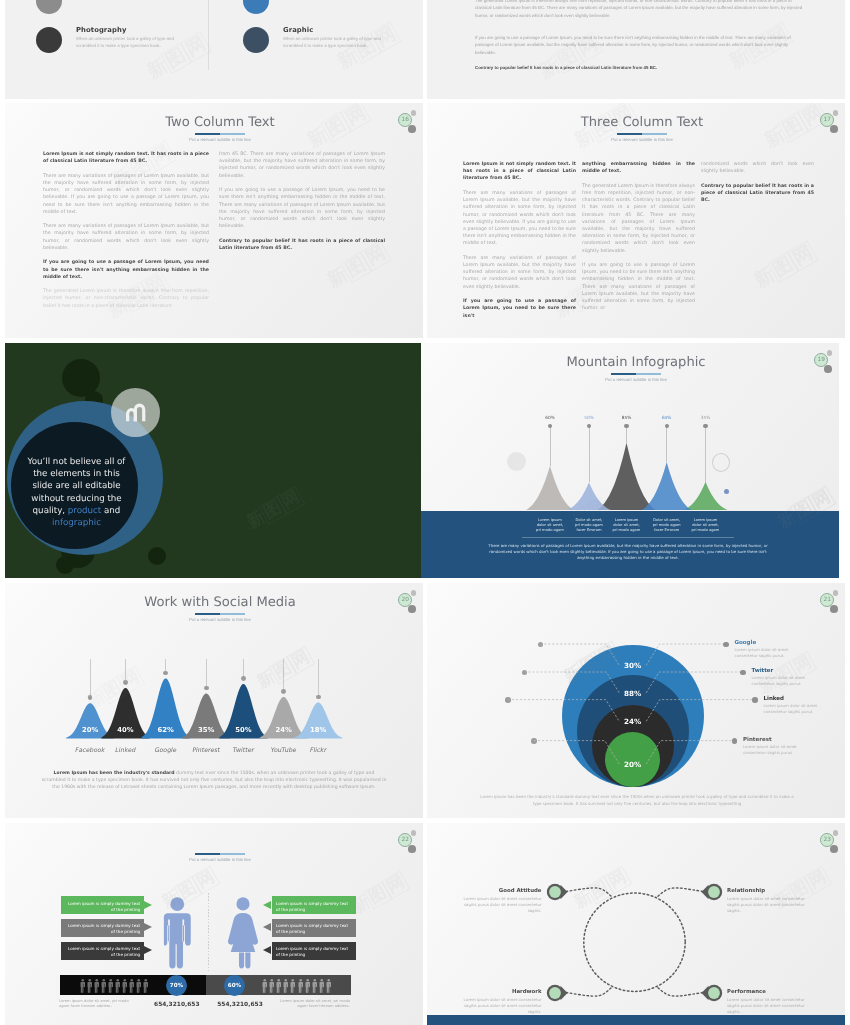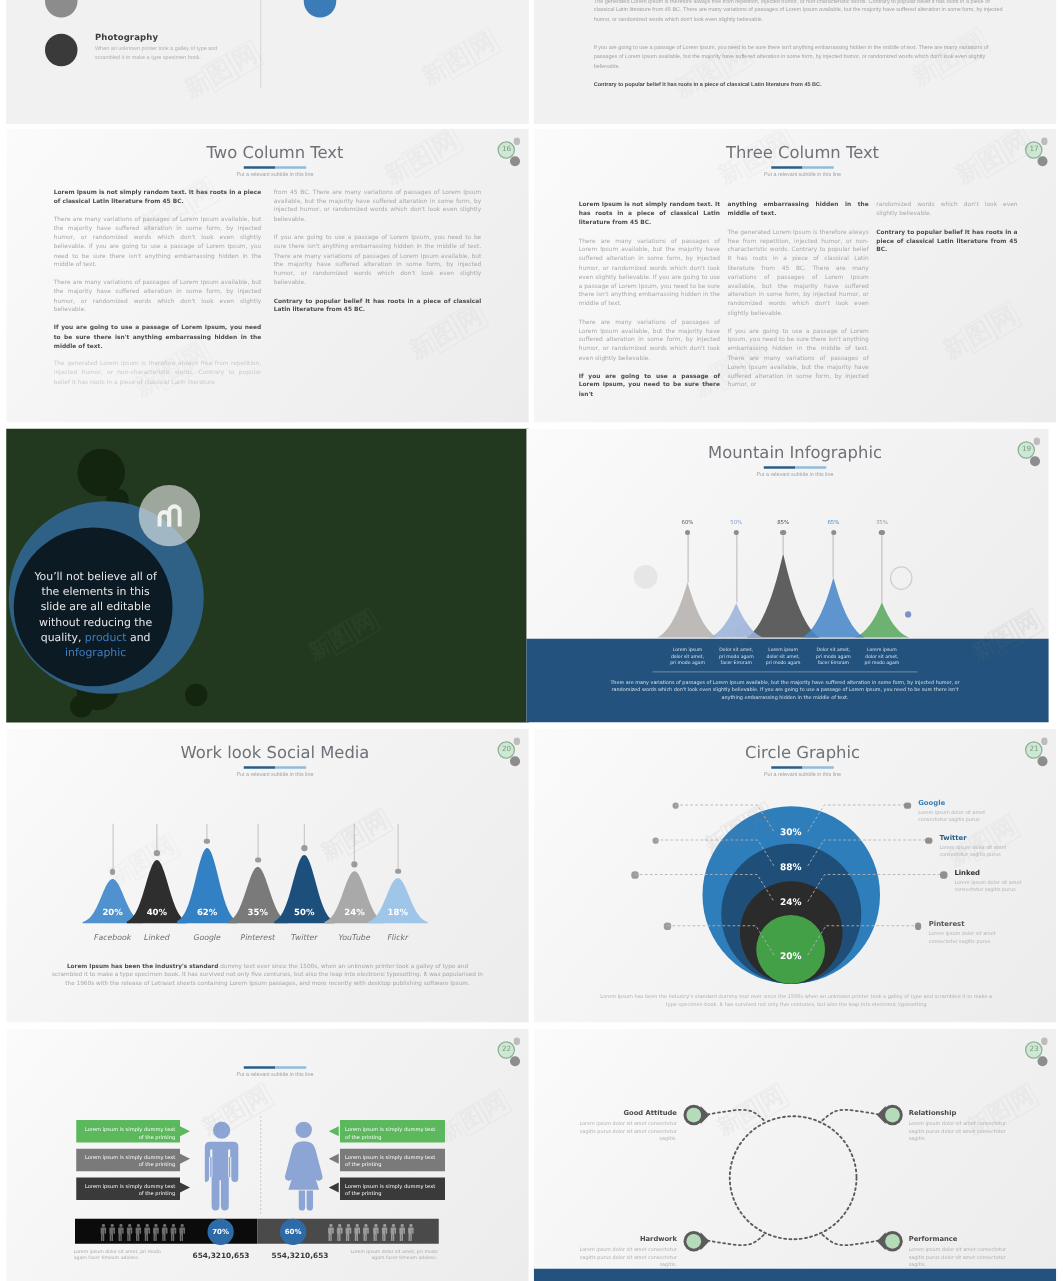--- a/index.html
+++ b/index.html
@@ -52,20 +52,25 @@
         <span class="ic-dot" style="background:#8c8c8c"></span>
       </div>
       <div class="ic-item" style="left:31px;top:123px">
         <span class="ic-dot" style="background:#3a3a3a"></span>
         <span class="ic-h">Photography</span>
         <span class="ic-b">When an unknown printer took a galley of type and scrambled it to make a type specimen book.</span>
       </div>
       <div class="ic-item" style="left:238px;top:84px">
         <span class="ic-dot" style="background:#3b7cb8"></span>
       </div>
+      <div class="ic-item" style="left:238px;top:123px">
+        <span class="ic-dot" style="background:#3c4f63"></span>
+        <span class="ic-h">Graphic</span>
+        <span class="ic-b">When an unknown printer took a galley of type and scrambled it to make a type specimen book.</span>
+      </div>
       <div class="divider"></div>
       <div class="wm" style="left:330px;top:130px;font-size:19px;color:rgba(130,130,130,0.055);transform:rotate(-30deg)">新<span class="bx" style="border-color:rgba(130,130,130,0.055)">图</span><span class="bx" style="border-color:rgba(130,130,130,0.055)">网</span></div>
       <div class="wm" style="left:140px;top:140px;font-size:19px;color:rgba(130,130,130,0.055);transform:rotate(-30deg)">新<span class="bx" style="border-color:rgba(130,130,130,0.055)">图</span><span class="bx" style="border-color:rgba(130,130,130,0.055)">网</span></div>
     </div>
 <div class="slide" id="sl-text">
       <div class="s-bg" style="background:#f1f1f1"></div>
       <div class="tb" style="top:123px">The generated Lorem Ipsum is therefore always free from repetition, injected humor, or non-characteristic words. Contrary to popular belief it has roots in a piece of classical Latin literature from 45 BC. There are many variations of passages of Lorem Ipsum available, but the majority have suffered alteration in some form, by injected humor, or randomized words which don't look even slightly believable.</div>
       <div class="tb" style="top:160px">If you are going to use a passage of Lorem Ipsum, you need to be sure there isn't anything embarrassing hidden in the middle of text. There are many variations of passages of Lorem Ipsum available, but the majority have suffered alteration in some form, by injected humor, or randomized words which don't look even slightly believable.</div>
       <div class="tb tbold" style="top:190px">Contrary to popular belief It has roots in a piece of classical Latin literature from 45 BC.</div>
       <div class="wm" style="left:300px;top:160px;font-size:19px;color:rgba(130,130,130,0.05);transform:rotate(-30deg)">新<span class="bx" style="border-color:rgba(130,130,130,0.05)">图</span><span class="bx" style="border-color:rgba(130,130,130,0.05)">网</span></div>
@@ -202,21 +207,21 @@
       <span style="position:absolute;left:229.7px;top:174.5px;width:32px;text-align:center;font-size:3.65px;line-height:5px;color:#dde7ef;font-family:'DejaVu Sans',sans-serif">Dolor sit amet, pri modo agam facer Erroram</span>
       <span style="position:absolute;left:268.5px;top:174.5px;width:32px;text-align:center;font-size:3.65px;line-height:5px;color:#dde7ef;font-family:'DejaVu Sans',sans-serif">Lorem ipsum dolor sit amet, pri modo agam</span>
       <span style="position:absolute;left:101px;top:194px;width:212px;height:0.7px;background:rgba(255,255,255,0.28)"></span>
       <div style="position:absolute;left:62px;top:200px;width:290px;text-align:center;font-size:3.9px;line-height:6.1px;color:#d4e0ea;font-family:'DejaVu Sans',sans-serif">There are many variations of passages of Lorem Ipsum available, but the majority have suffered alteration in some form, by injected humor, or randomized words which don't look even slightly believable. If you are going to use a passage of Lorem Ipsum, you need to be sure there isn't anything embarrassing hidden in the middle of text.</div>
       <div class="wm" style="left:355px;top:155px;font-size:17px;color:rgba(130,130,130,0.1);transform:rotate(-30deg)">新<span class="bx" style="border-color:rgba(130,130,130,0.1)">图</span><span class="bx" style="border-color:rgba(130,130,130,0.1)">网</span></div>
       <div class="wm" style="left:130px;top:165px;font-size:17px;color:rgba(130,130,130,0.045);transform:rotate(-30deg)">新<span class="bx" style="border-color:rgba(130,130,130,0.045)">图</span><span class="bx" style="border-color:rgba(130,130,130,0.045)">网</span></div>
     </div>
 <div class="slide" id="sl-social" style="left:5px;top:583px;width:418px;height:235px">
       <div class="s-bg"></div>
     <div class="s-hdr" style="position:absolute;left:6px;top:0;width:100%;height:50px">
-    <div class="s-title" style="top:12px">Work look Social Media</div>
+    <div class="s-title" style="top:12px">Work with Social Media</div>
     <div class="s-rule" style="top:30px">
           <span class="a"></span>
           <span class="b"></span>
         </div>
     <div class="s-sub" style="top:34px">Put a relevant subtitle in this line</div>
     </div>
     <div class="badge" style="left:389px;top:4px">
       <span class="d1"></span>
       <span class="d2"></span>
       <span class="main">20</span>
@@ -257,28 +262,20 @@
       <span style="position:absolute;left:312.8px;top:76px;width:0.7px;height:38.0px;background:#cbcbcb"></span>
       <span style="position:absolute;left:310.8px;top:111.6px;width:4.8px;height:4.8px;border-radius:50%;background:#9b9b9b"></span>
       <span style="position:absolute;left:299.2px;top:142.6px;width:28px;text-align:center;font-size:6.8px;font-weight:700;color:#ffffff;font-family:'DejaVu Sans',sans-serif">18%</span>
       <span style="position:absolute;left:293.2px;top:164.1px;width:40px;text-align:center;font-size:6.2px;font-style:italic;color:#6e6e6e;font-family:'DejaVu Sans',sans-serif">Flickr</span>
       <div style="position:absolute;left:36px;top:187px;width:346px;text-align:center;font-size:4.6px;line-height:7.1px;color:#a6a6a6;font-family:'DejaVu Sans',sans-serif"><span style="color:#4d4d4d;font-weight:700">Lorem Ipsum has been the industry's standard</span><span> dummy text ever since the 1500s, when an unknown printer took a galley of type and scrambled it to make a type specimen book. It has survived not only five centuries, but also the leap into electronic typesetting. It was popularised in the 1960s with the release of Letraset sheets containing Lorem Ipsum passages, and more recently with desktop publishing software Ipsum.</span></div>
       <div class="wm" style="left:250px;top:75px;font-size:17px;color:rgba(130,130,130,0.08);transform:rotate(-30deg)">新<span class="bx" style="border-color:rgba(130,130,130,0.08)">图</span><span class="bx" style="border-color:rgba(130,130,130,0.08)">网</span></div>
       <div class="wm" style="left:80px;top:95px;font-size:17px;color:rgba(130,130,130,0.05);transform:rotate(-30deg)">新<span class="bx" style="border-color:rgba(130,130,130,0.05)">图</span><span class="bx" style="border-color:rgba(130,130,130,0.05)">网</span></div>
     </div>
 <div class="slide" id="sl-circle" style="left:427px;top:583px;width:418px;height:235px">
       <div class="s-bg"></div>
-    <div class="s-hdr" style="position:absolute;left:6px;top:0;width:100%;height:50px">
-    <div class="s-title" style="top:12px">Circle Graphic</div>
-    <div class="s-rule" style="top:30px">
-          <span class="a"></span>
-          <span class="b"></span>
-        </div>
-    <div class="s-sub" style="top:34px">Put a relevant subtitle in this line</div>
-    </div>
     <div class="badge" style="left:389px;top:4px">
       <span class="d1"></span>
       <span class="d2"></span>
       <span class="main">21</span>
     </div>
       <span style="position:absolute;left:110.5px;top:58.6px;width:5.4px;height:5.4px;border-radius:50%;background:#9d9d9d"></span>
       <span style="position:absolute;left:94.7px;top:86.6px;width:5.4px;height:5.4px;border-radius:50%;background:#9d9d9d"></span>
       <span style="position:absolute;left:78.2px;top:114.2px;width:5.4px;height:5.4px;border-radius:50%;background:#9d9d9d"></span>
       <span style="position:absolute;left:104.3px;top:155.2px;width:5.4px;height:5.4px;border-radius:50%;background:#9d9d9d"></span>
       <span style="position:absolute;left:134.8px;top:62.2px;width:141.8px;height:141.8px;border-radius:50%;background:#2e7ebb"></span>

